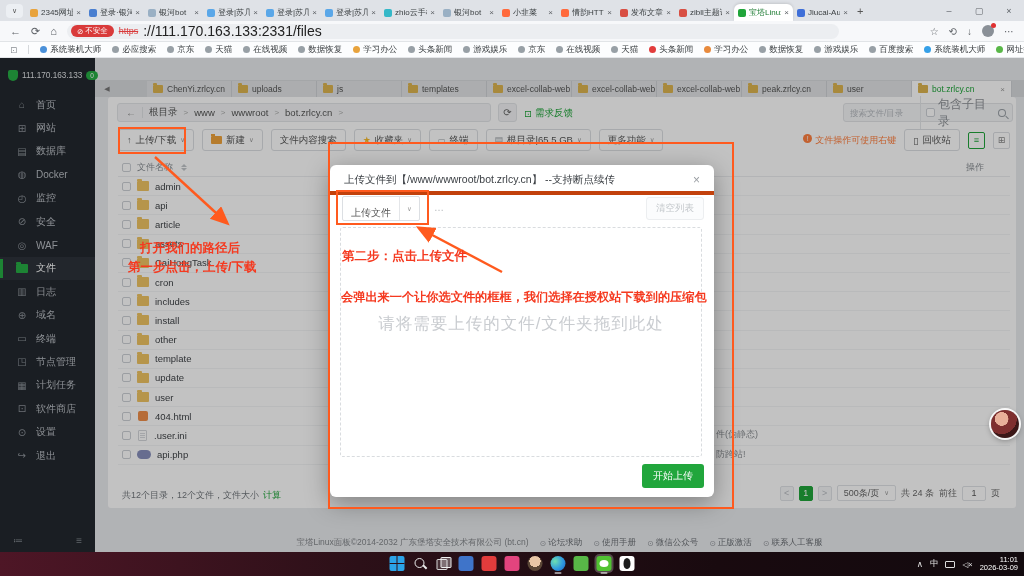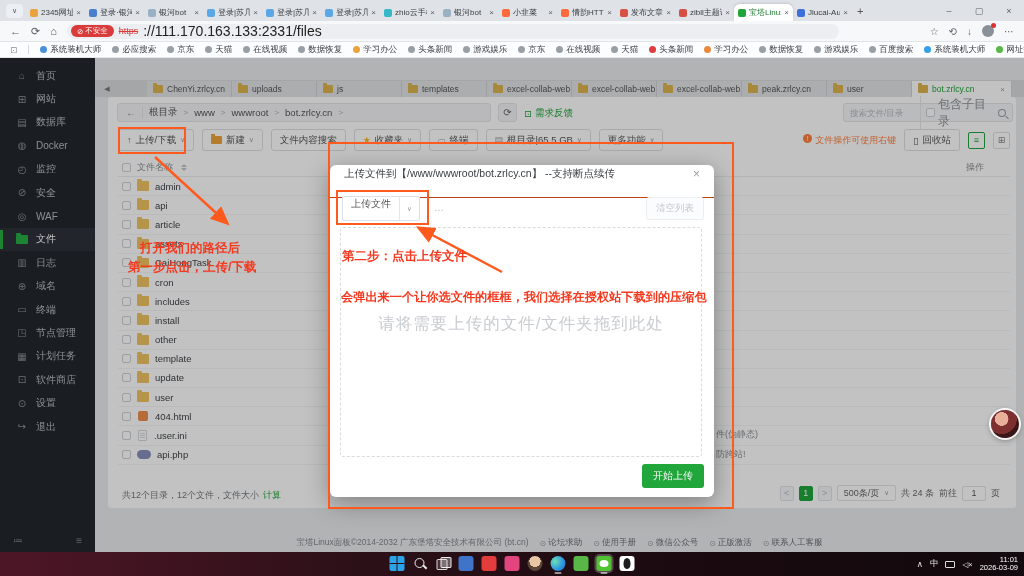--- a/index.html
+++ b/index.html
@@ -103,23 +103,23 @@
 .pgbox{width:14px;height:15px;border:1px solid #e0e3e6;border-radius:2px;background:#f5f6f8;display:flex;align-items:center;justify-content:center;color:#b9bdc2}
 .pgcur{background:#20a53a;border-color:#20a53a;color:#fff}
 .pgsel{height:16px;border:1px solid #e0e3e6;border-radius:2px;display:flex;align-items:center;gap:5px;padding:0 6px;color:#666;background:#fff}
 .pginput{width:24px;height:15px;border:1px solid #e0e3e6;border-radius:2px;text-align:center;font-size:9px;color:#555}
 .remark{position:absolute;font-size:9px;color:#898d91;white-space:nowrap}
 .pfoot{position:absolute;left:95px;right:0;bottom:3px;display:flex;justify-content:center;gap:11px;font-size:8.5px;color:#84888c;align-items:center}
 .pflink{color:#6b7075;display:flex;align-items:center;gap:2px}
 .pflink::before{content:'⊙';font-size:8px;color:#979ba0}
 
 #modal{position:absolute;left:330px;top:165px;width:384px;height:332px;background:#fff;border-radius:6px;box-shadow:0 6px 24px rgba(0,0,0,.35);z-index:60}
-.mhead{height:30px;display:flex;align-items:flex-end;padding:16px 14px;font-size:10.5px;color:#3c4045;border-bottom:1px solid #c2410c}
+.mhead{height:30px;display:flex;align-items:flex-start;padding:8px 14px;font-size:10.5px;color:#3c4045;border-bottom:4px solid #c2410c}
 .mclose{margin-left:auto;color:#9a9ea3;font-size:12px}
-.mupload{position:absolute;left:12px;top:31px;height:25px;border:1px solid #dcdfe3;border-radius:2px;display:flex;align-items:flex-start;font-size:10px;color:#555;background:#fff}
+.mupload{position:absolute;left:12px;top:31px;height:25px;border:1px solid #dcdfe3;border-radius:2px;display:flex;align-items:flex-end;font-size:10px;color:#555;background:#fff}
 .mupload .lbl{padding:0 8px}
 .mupload .mcd{padding:0 7px;border-left:1px solid #e4e6e9;font-size:6.5px;color:#999;align-self:stretch;display:flex;align-items:center}
 .mdots{position:absolute;left:104px;top:37px;color:#b5b9bd;font-size:10px}
 .mclear{position:absolute;right:10px;top:32px;height:23px;border:1px solid #eceef0;background:#fbfcfd;border-radius:3px;color:#c3c7cb;font-size:9.5px;display:flex;align-items:center;padding:0 9px}
 .mdrop{position:absolute;left:10px;top:62px;right:12px;height:230px;border:1px dashed #d9dcdf;border-radius:3px}
 .mdrophint{position:absolute;left:0;right:0;top:85px;text-align:center;color:#c9ccd0;font-size:16.5px;letter-spacing:1px}
 .mstart{position:absolute;right:10px;bottom:9px;background:#21a63c;color:#fff;font-size:10px;border-radius:3px;padding:5px 11px}
 
 .abox{position:absolute;border:2px solid #ff5a1e;z-index:70;pointer-events:none}
 #arrows{position:absolute;left:0;top:0;z-index:70;pointer-events:none}
@@ -333,20 +333,25 @@
       </span>
     <span class="bm">
         <span class="bmdot" style="background: rgb(88, 183, 71);"></span>
         <span>网址搜索</span>
       </span>
 
   </div>
 
   <div id="page">
     <div id="sidebar">
+      <div class="sbhead">
+        <span class="shield"></span>
+        <span class="ip">111.170.163.133</span>
+        <span class="sbbadge">0</span>
+      </div>
       <div id="sbmenu">
         <div class="sbitem">
             <span class="sbi">⌂</span>
             <span>首页</span>
           </div>
         <div class="sbitem">
             <span class="sbi">⊞</span>
             <span>网站</span>
           </div>
         <div class="sbitem">

